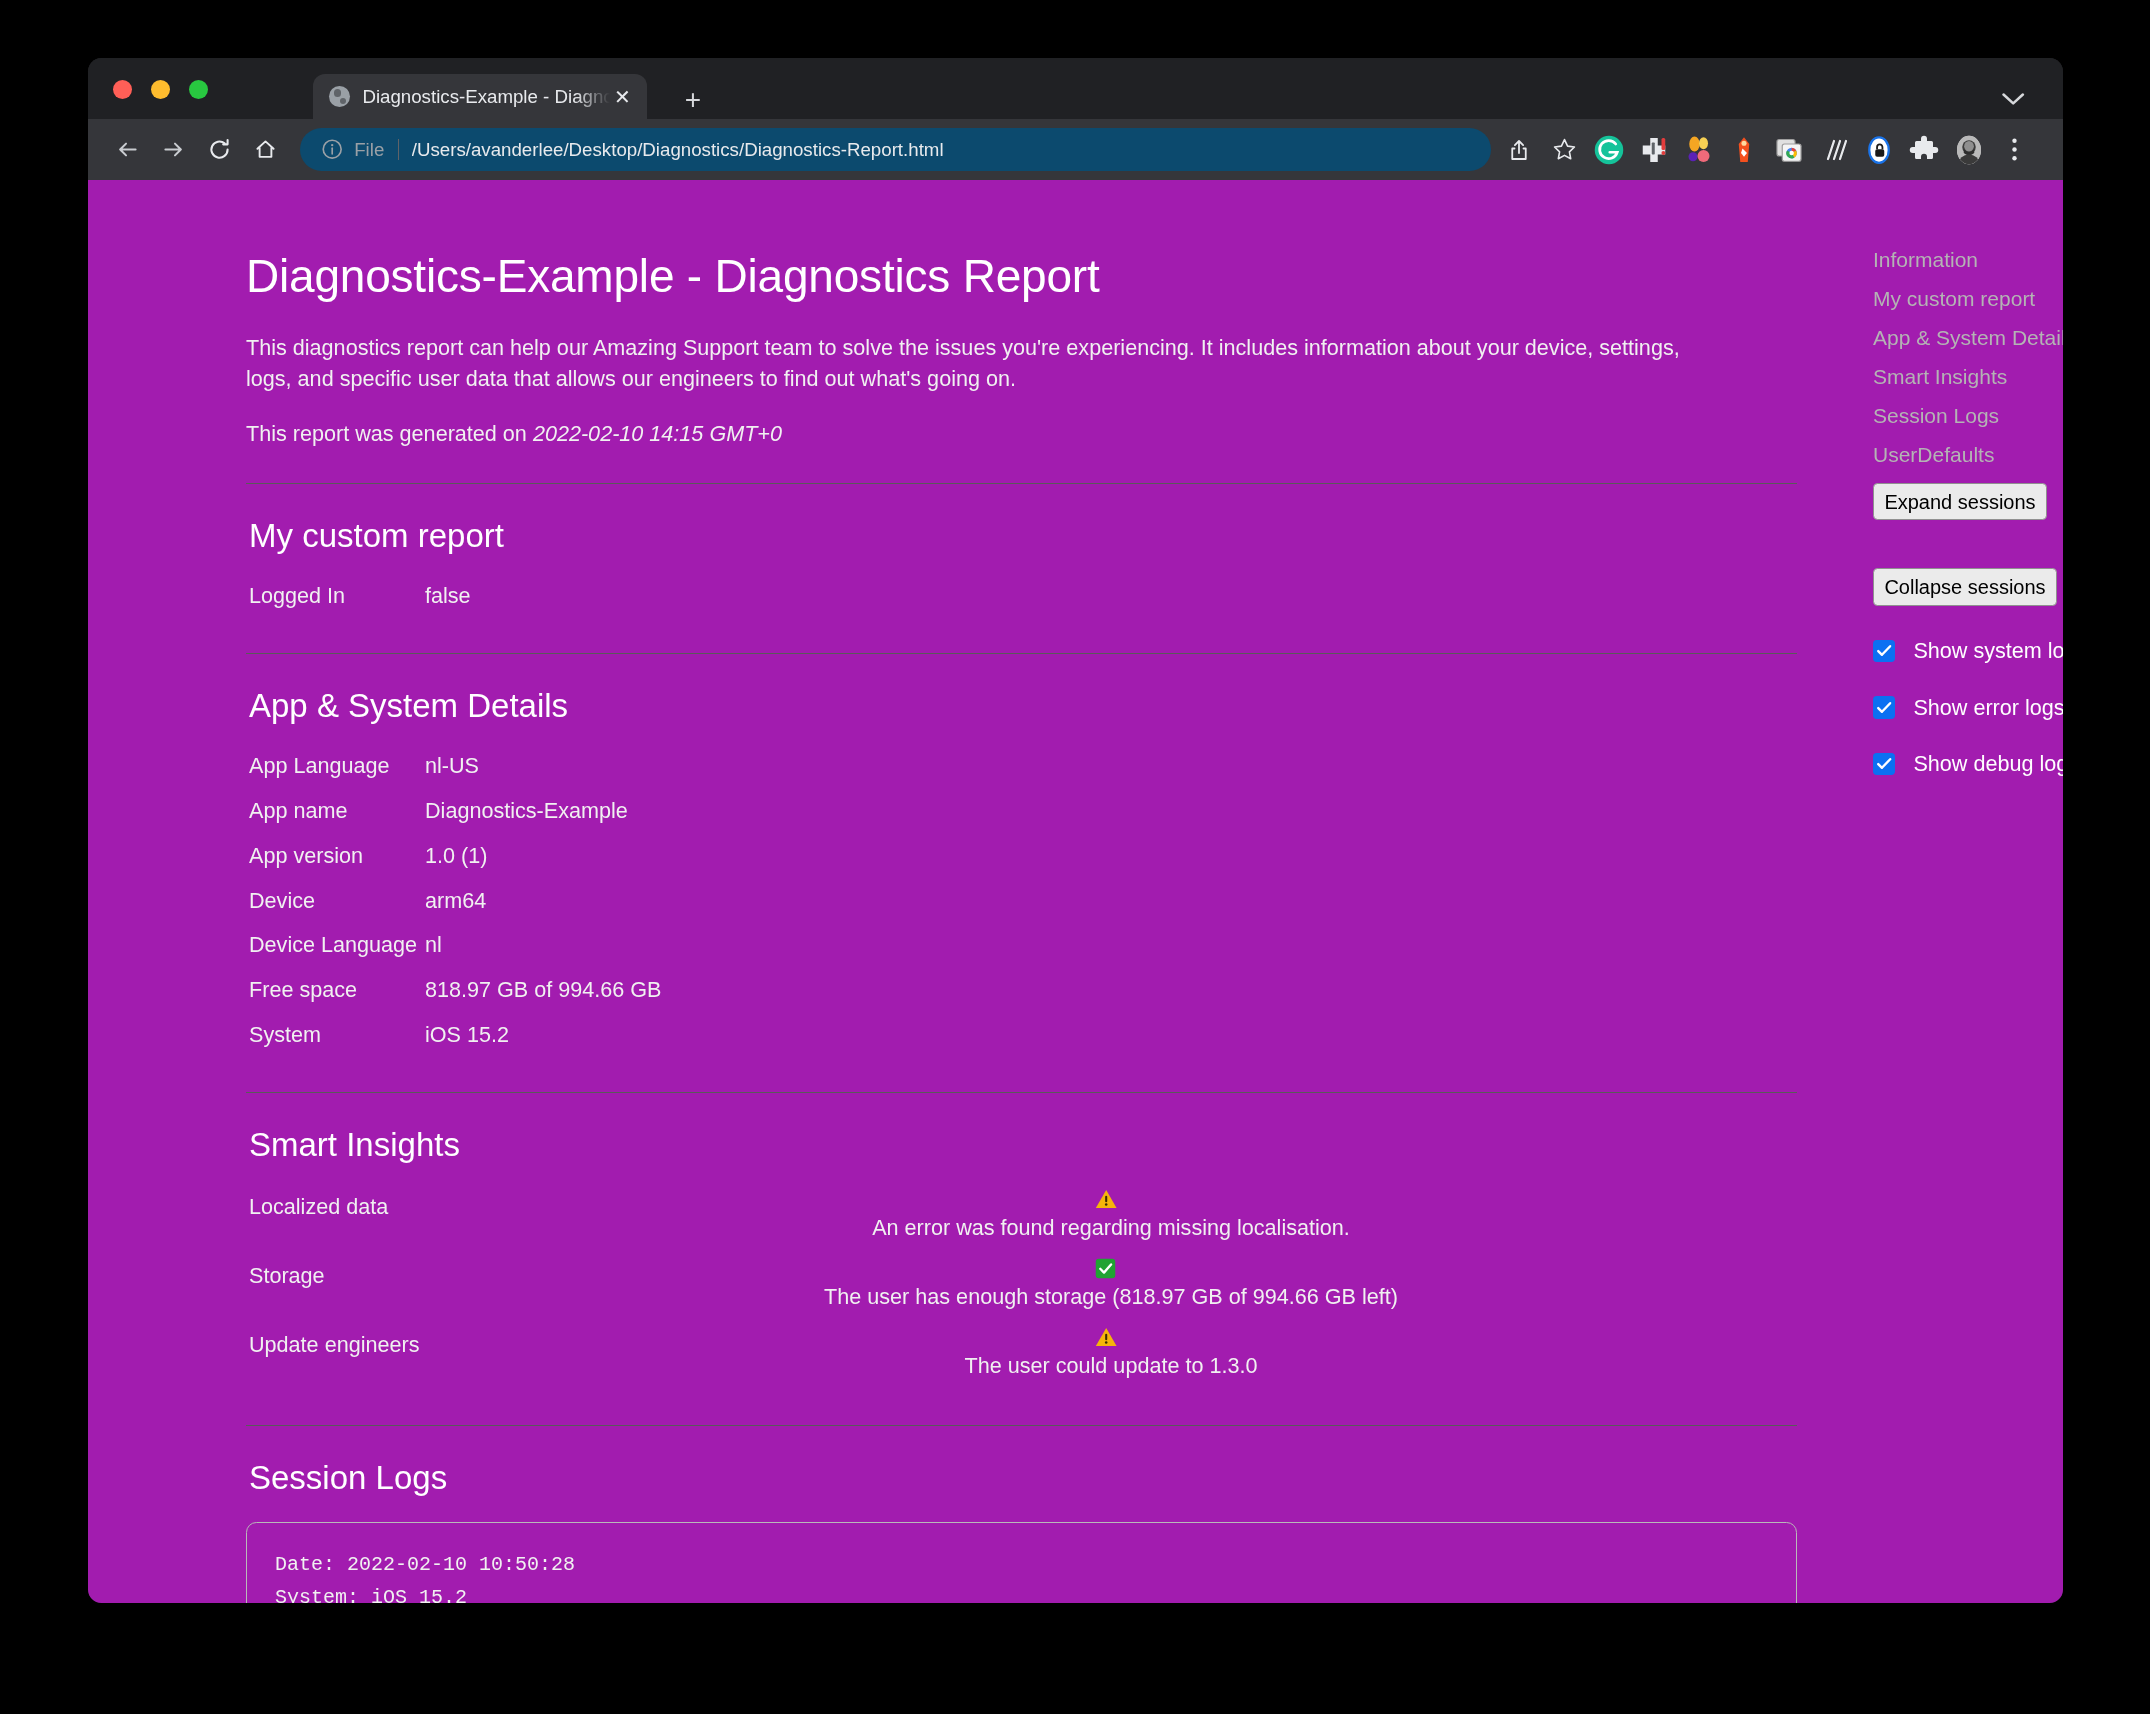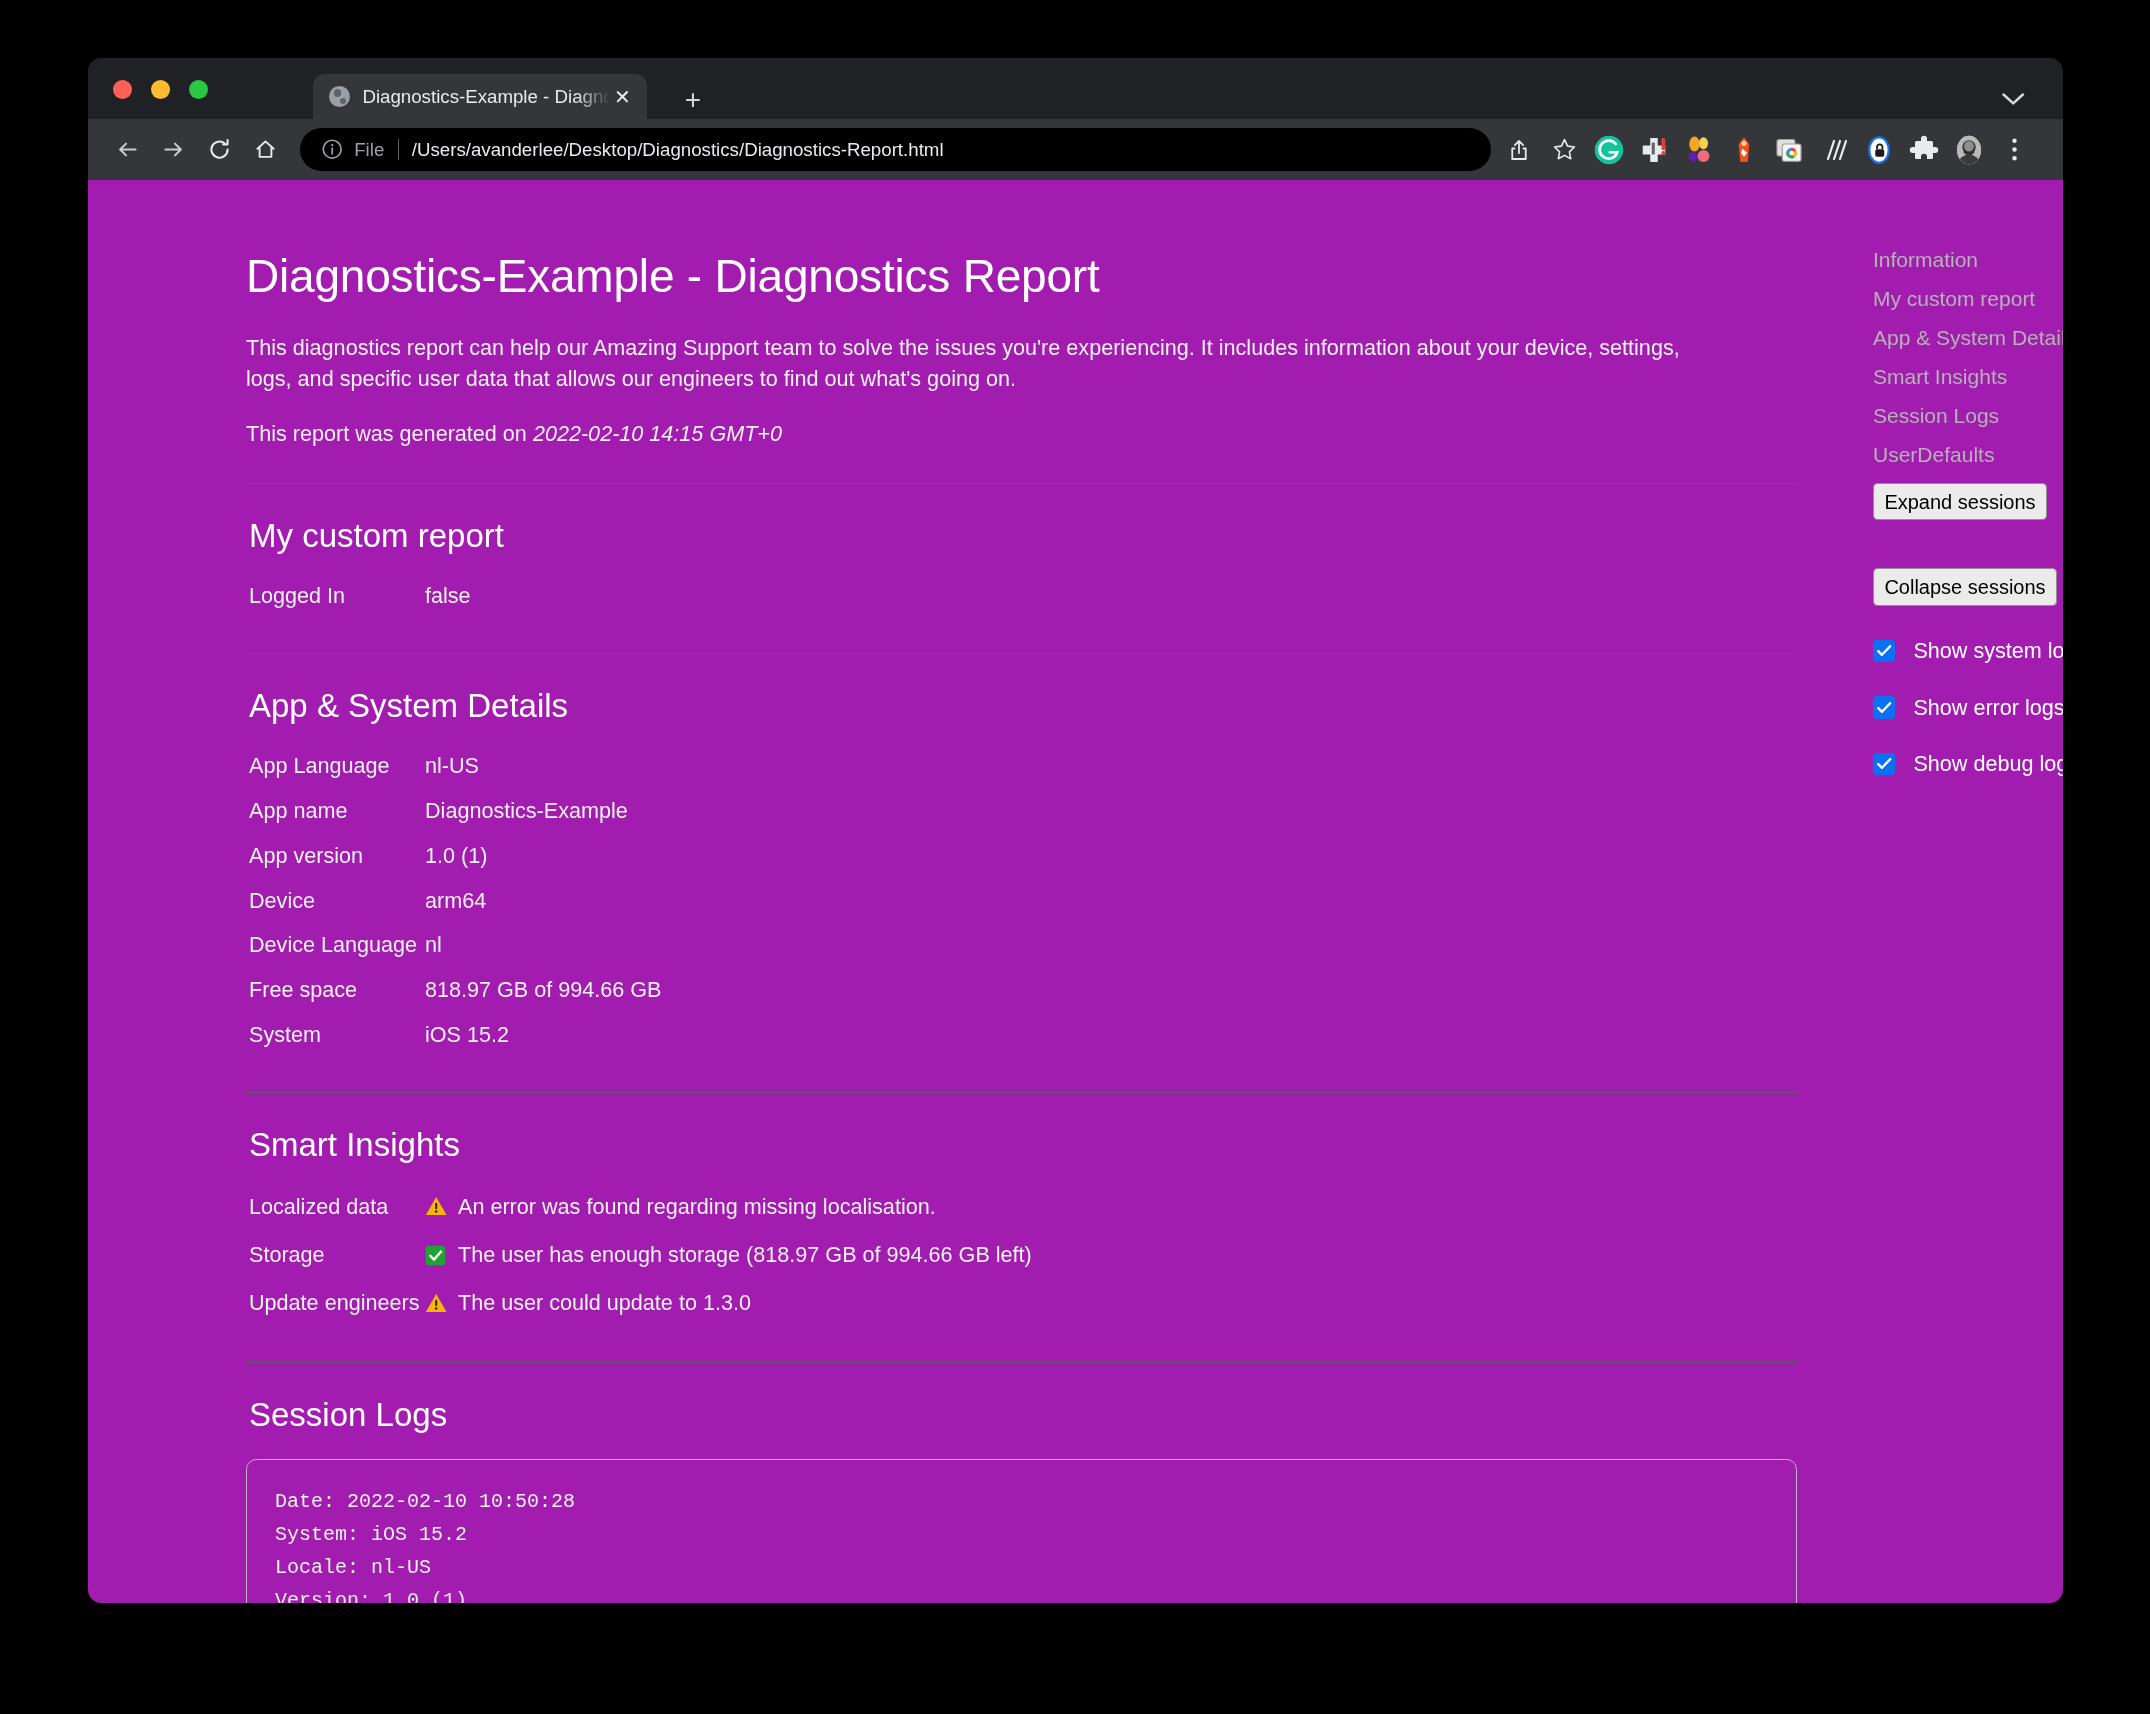--- a/index.html
+++ b/index.html
@@ -127,21 +127,21 @@
     width: 46px; height: 46px;
     display: flex; align-items: center; justify-content: center;
     color: #c9ccd0;
     flex: 0 0 auto;
   }
   #omnibox {
     flex: 1 1 auto;
     height: 43px;
     margin-left: 12px;
     margin-right: 7.5px;
-    background: #000000;
+    background: #0c4a6e;
     border-radius: 21.6px;
     display: flex;
     align-items: center;
     padding: 0 21px;
     overflow: hidden;
   }
   #omnibox-info-icon {
     width: 22.4px; height: 22.4px;
     flex: 0 0 auto;
     display: flex; align-items: center; justify-content: center;
@@ -241,21 +241,21 @@
     font-size: 21.6px;
     color: #f1f1f1;
     line-height: 1.52;
     align-items: flex-start;
     margin-top: 12px;
   }
   .kv-key   { width: 176px; flex: 0 0 auto; }
   .kv-value { flex: 1 1 auto; }
 
   .insight-row { line-height: 1.68; }
-  .insight-row .kv-value { display: flex; align-items: center; }
+  .insight-row .kv-value { display: flex; align-items: center; flex-direction: column; }
   .insight-icon {
     display: inline-block;
     width: 24px; height: 21px;
     margin-right: 9px;
     flex: 0 0 auto;
     position: relative;
   }
   .icon-warning svg, .icon-check svg { display: block; }
 
   .section-spacer { height: 40px; }

